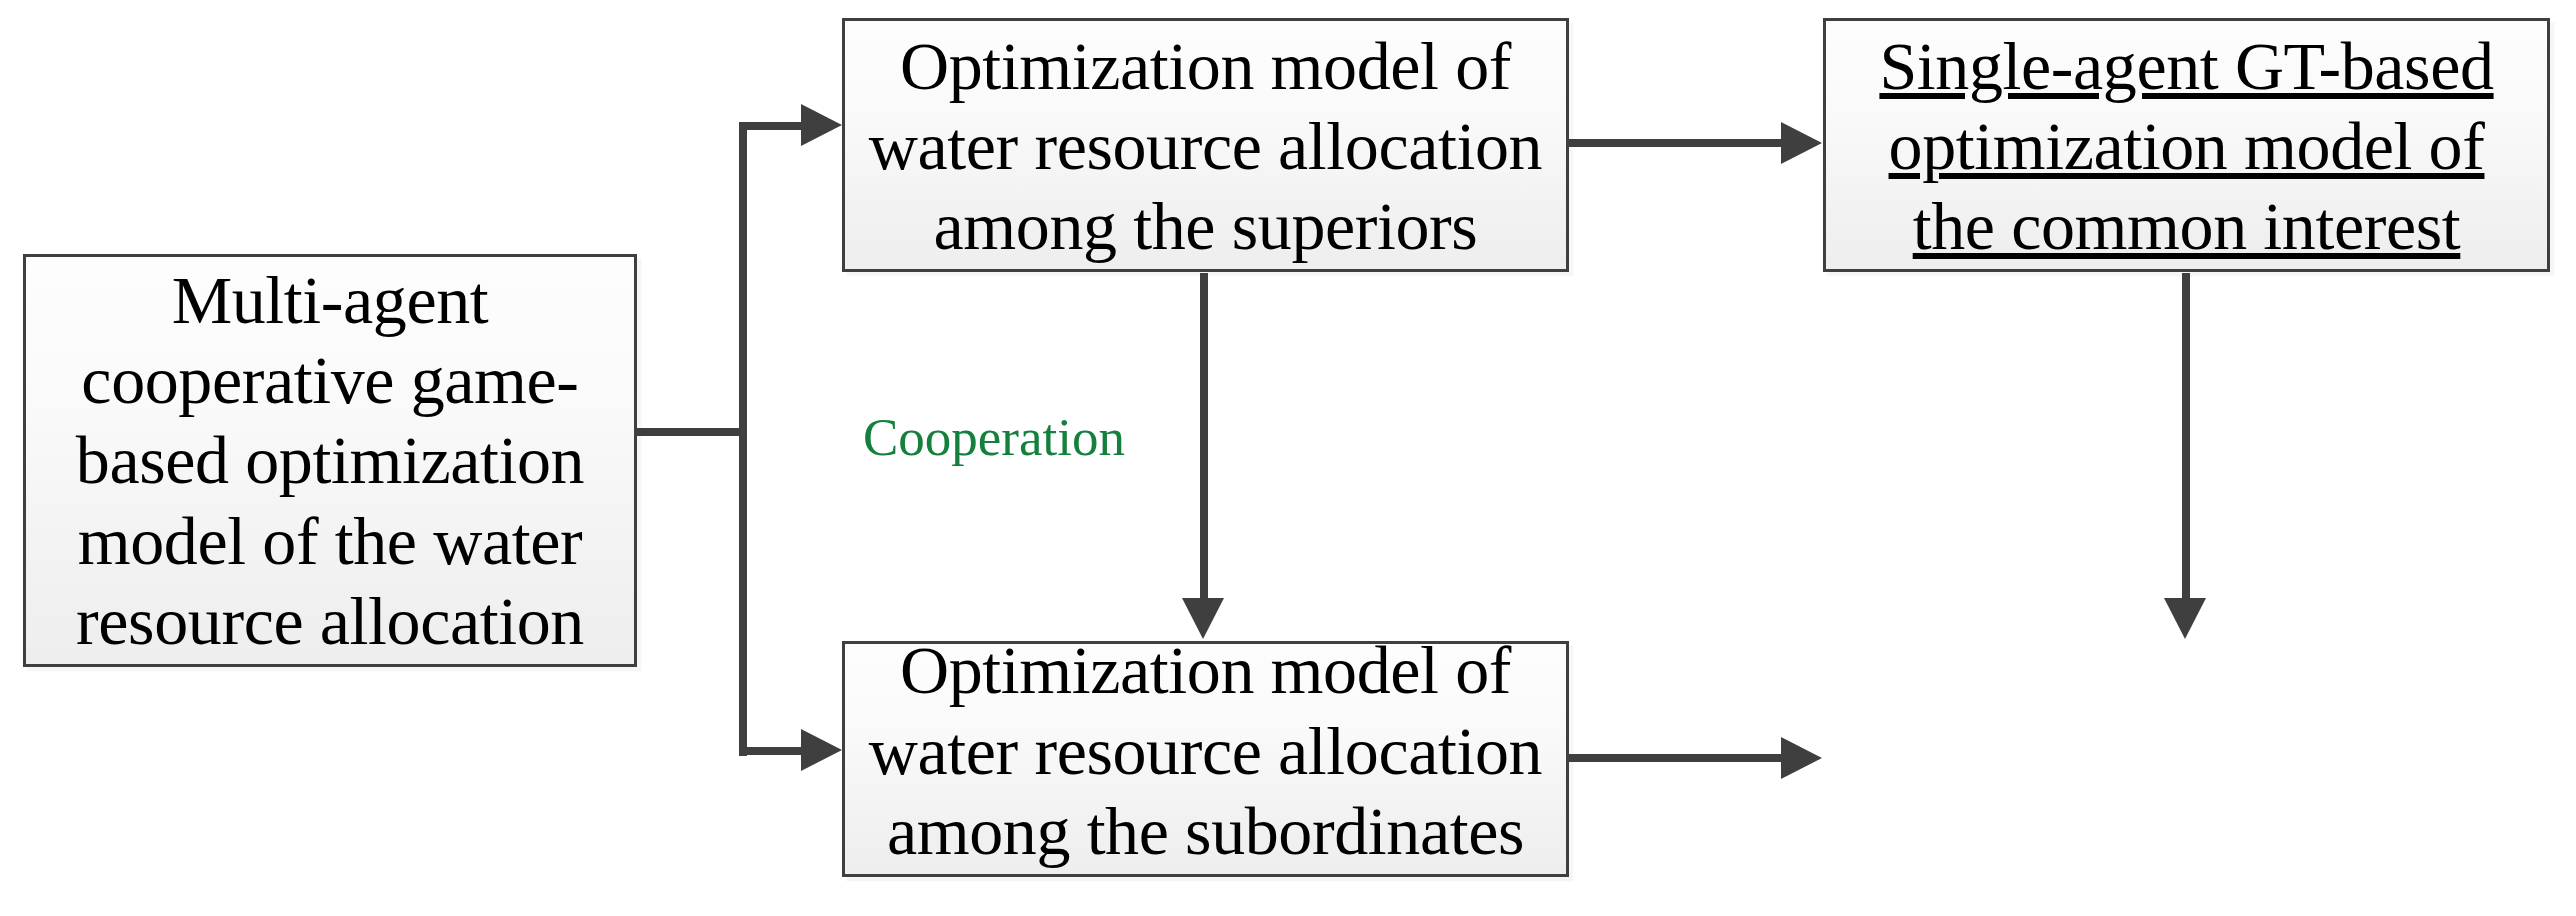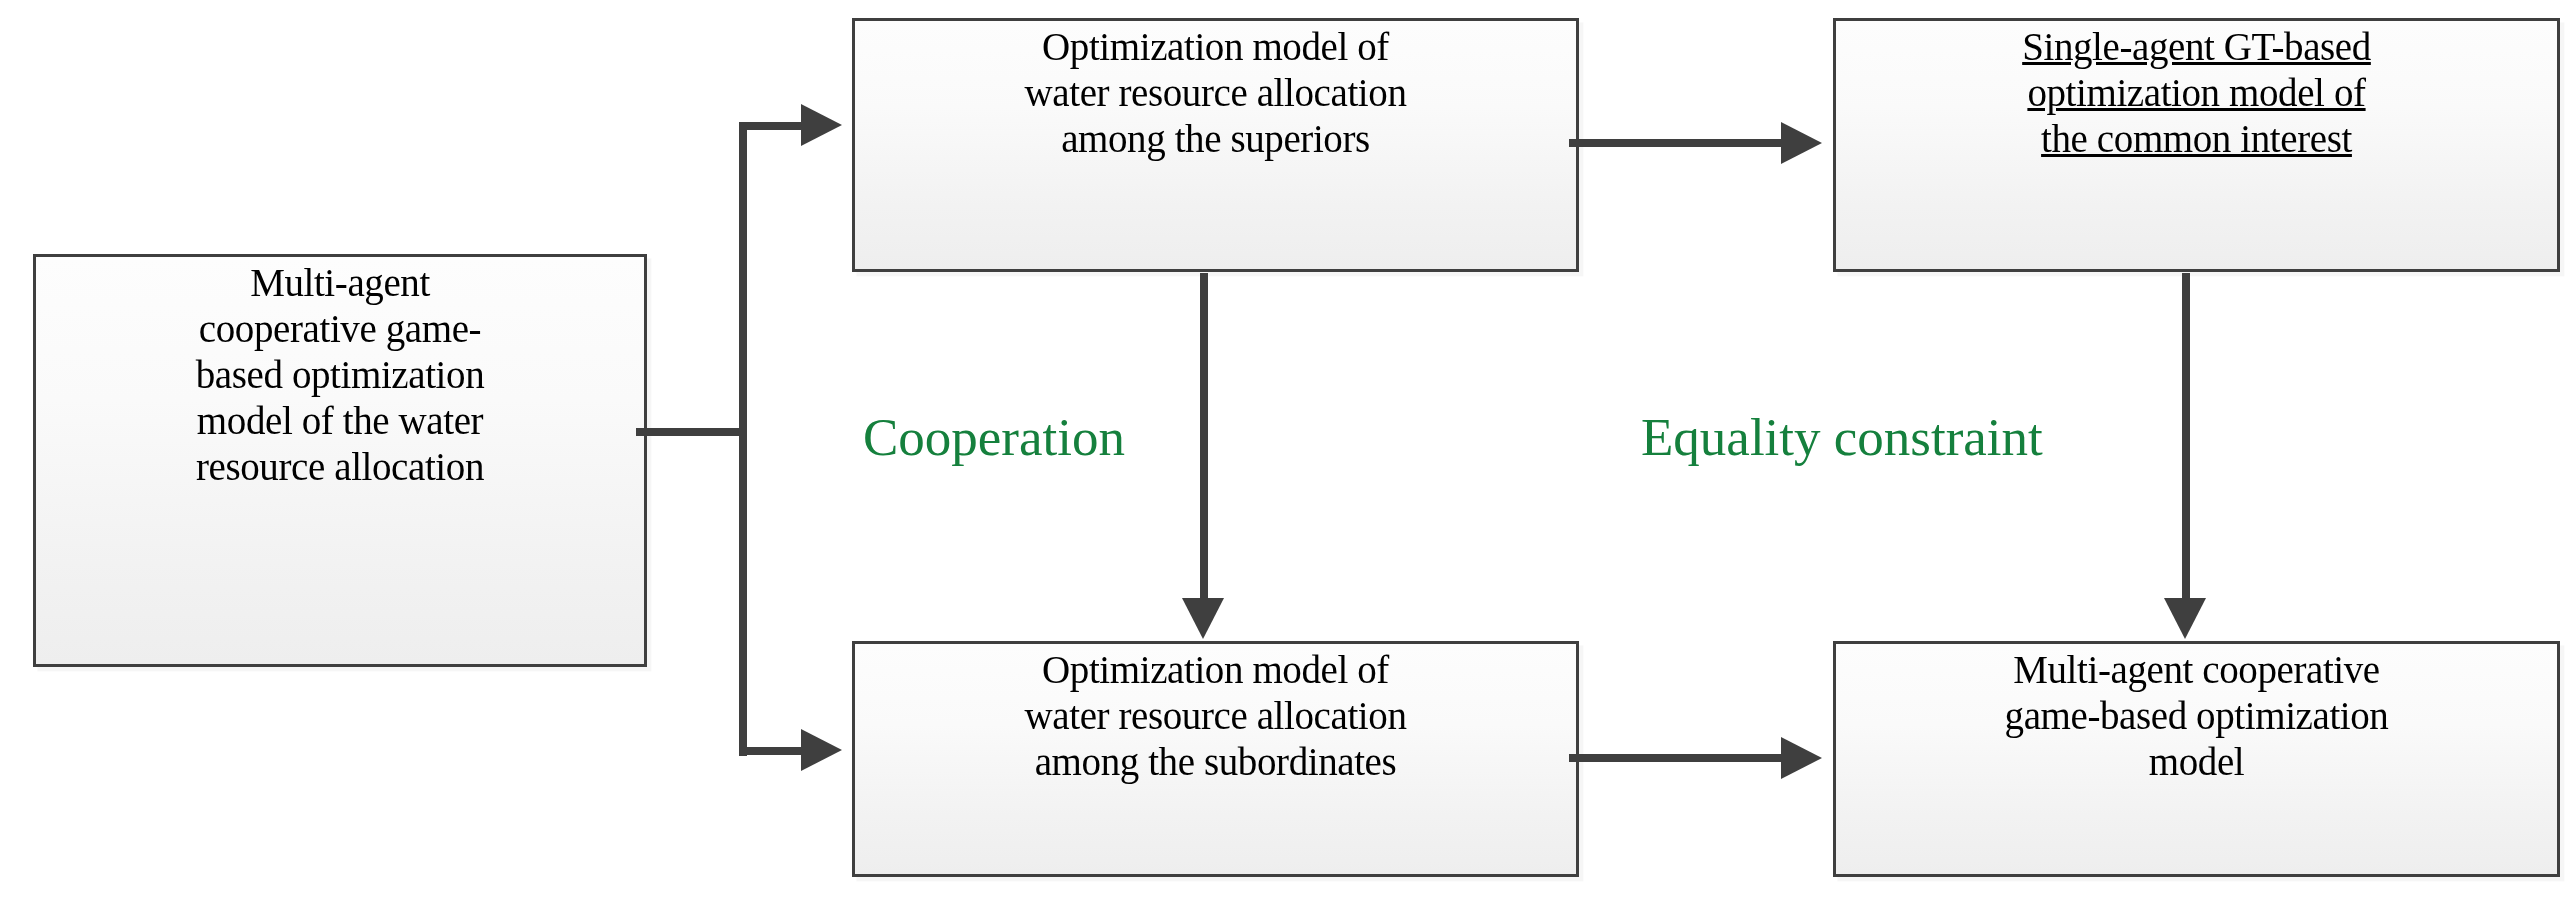--- a/index.html
+++ b/index.html
@@ -17,30 +17,29 @@
     height: 916px;
     background: #ffffff;
     overflow: hidden;
   }
   .node-box {
     position: absolute;
     box-sizing: border-box;
     border: 3.7px solid #3f3f3f;
     background: linear-gradient(to bottom, #fdfdfd 0%, #fafafa 35%, #f2f2f2 75%, #eeeeee 100%);
     display: flex;
-    align-items: flex-start;
+    align-items: flex-end;
     justify-content: center;
     text-align: center;
     color: #000000;
-    font-size: 39px;
+    font-size: 68px;
     line-height: 1.18;
     letter-spacing: -0.4px;
     padding: 2.9px 13.3px;
     box-shadow: 4.4px 4.4px 0 rgba(0,0,0,0.035);
-    margin-left: 10px;
   }
   .node-text {
     display: block;
     width: 100%;
     white-space: pre-line;
   }
   
   #box-root          { left: 23px;   top: 254px; width: 614px;  height: 413px; }
   #box-superiors     { left: 842px; top: 18.4px;  width: 727px;  height: 254px; }
   #box-common        { left: 1823px; top: 18.4px;  width: 727px;  height: 254px; text-decoration: underline; }
@@ -106,44 +105,38 @@
 optimization model of
 the common interest</span>
   </div>
 
   <div class="node-box" id="box-subordinates">
     <span class="node-text">Optimization model of
 water resource allocation
 among the subordinates</span>
   </div>
 
-  <div class="node-box" id="box-final">
-    <span class="node-text">Multi-agent cooperative
-game-based optimization
-model</span>
-  </div>
 
   <div class="conn conn-h" style="left:636px; top:428px; width:110px;"></div>
 
   <div class="conn conn-v" style="left:739px; top:122px; height:634px;"></div>
 
   <div class="conn conn-h" style="left:739px; top:122px; width:65px;"></div>
   <div class="arrow-right" style="left:801px; top:104px;"></div>
 
   <div class="conn conn-h" style="left:739px; top:747px; width:65px;"></div>
   <div class="arrow-right" style="left:801px; top:729px;"></div>
 
   <div class="conn conn-h" style="left:1569px; top:139px; width:214px;"></div>
   <div class="arrow-right" style="left:1781px; top:122px;"></div>
 
   <div class="conn conn-v" style="left:1200px; top:273px; height:327px;"></div>
   <div class="arrow-down" style="left:1182px; top:598px;"></div>
   <div class="edge-label" id="label-cooperation">Cooperation</div>
 
   <div class="conn conn-v" style="left:2182px; top:273px; height:327px;"></div>
   <div class="arrow-down" style="left:2164px; top:598px;"></div>
-  <div class="edge-label" id="label-equality">Equality constraint</div>
 
   <div class="conn conn-h" style="left:1569px; top:754px; width:214px;"></div>
   <div class="arrow-right" style="left:1781px; top:737px;"></div>
 
 </div>
 
 
 </body></html>

